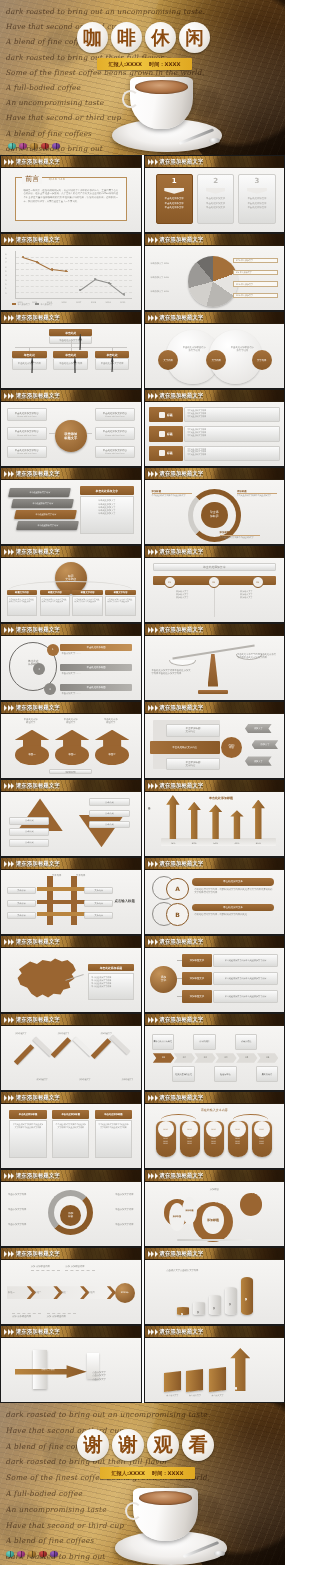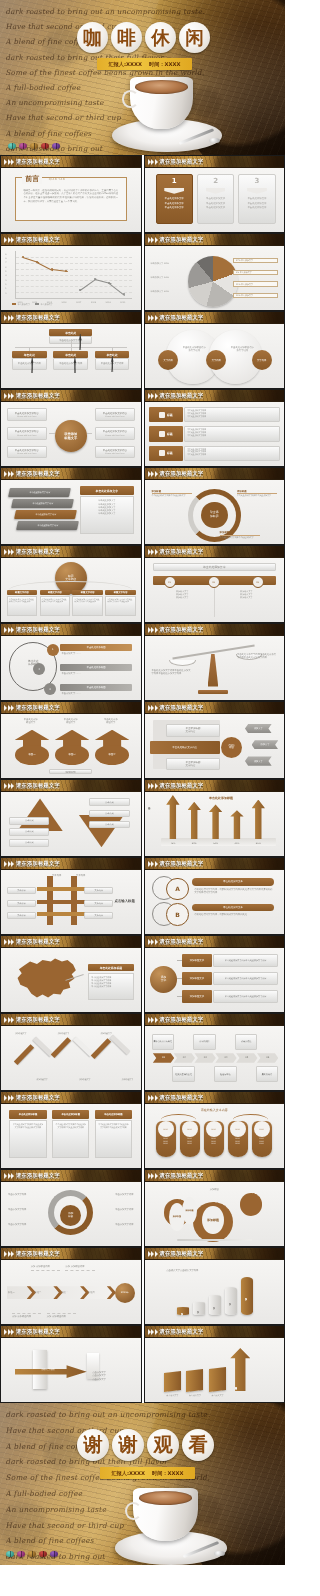--- a/index.html
+++ b/index.html
@@ -149,21 +149,21 @@
   
   .br { background:linear-gradient(180deg,#a4703a,#8a5a28); color:#fff; }
   .gy { background:linear-gradient(180deg,#fbfbfb,#dcdcda); color:#6a6a68; border:1px solid #cfcecb; }
   .bar { border-radius:1px; display:flex; align-items:center; justify-content:center; font-size:2.5px; overflow:hidden; }
   .tl { font-size:2.3px; color:#8a8a86; line-height:1.45; }
   .ttl-br { font-size:2.8px; color:#fff; font-weight:bold; }
   .circ { border-radius:50%; display:flex; align-items:center; justify-content:center; text-align:center; }
 
   
   .pf-box { position:absolute; left:8%; top:10%; width:84%; height:76%; border:1px solid #b98f59; background:#f7f6f4; }
-  .pf-title { position:absolute; left:6%; top:-9%; background:#f5f4f2; padding:0 3px; font-size:7px; font-weight:bold; color:#8a5a28; }
+  .pf-title { position:absolute; left:6%; top:-9%; background:#f5f4f2; padding:0 3px; font-size:7px; font-weight:normal; color:#8a5a28; }
   .pf-sub { position:absolute; left:30%; top:1%; font-size:2.6px; color:#b49a72; letter-spacing:.5px; }
   .pf-para { position:absolute; left:7%; top:26%; width:86%; font-size:2.35px; color:#8d8d88; line-height:1.55; text-align:justify; }
 
   
   .stepcard { position:absolute; top:6%; width:28%; height:86%; border-radius:2px; }
   .stepcard .num { position:absolute; left:0; right:0; top:4%; text-align:center; font-size:7px; font-weight:bold; }
   .stepnotch { position:absolute; left:22%; top:26%; width:56%; height:12%; }
   .steplines { position:absolute; left:10%; top:46%; width:80%; }
   .steplines div { font-size:2.4px; line-height:1.85; text-align:center; }
 

